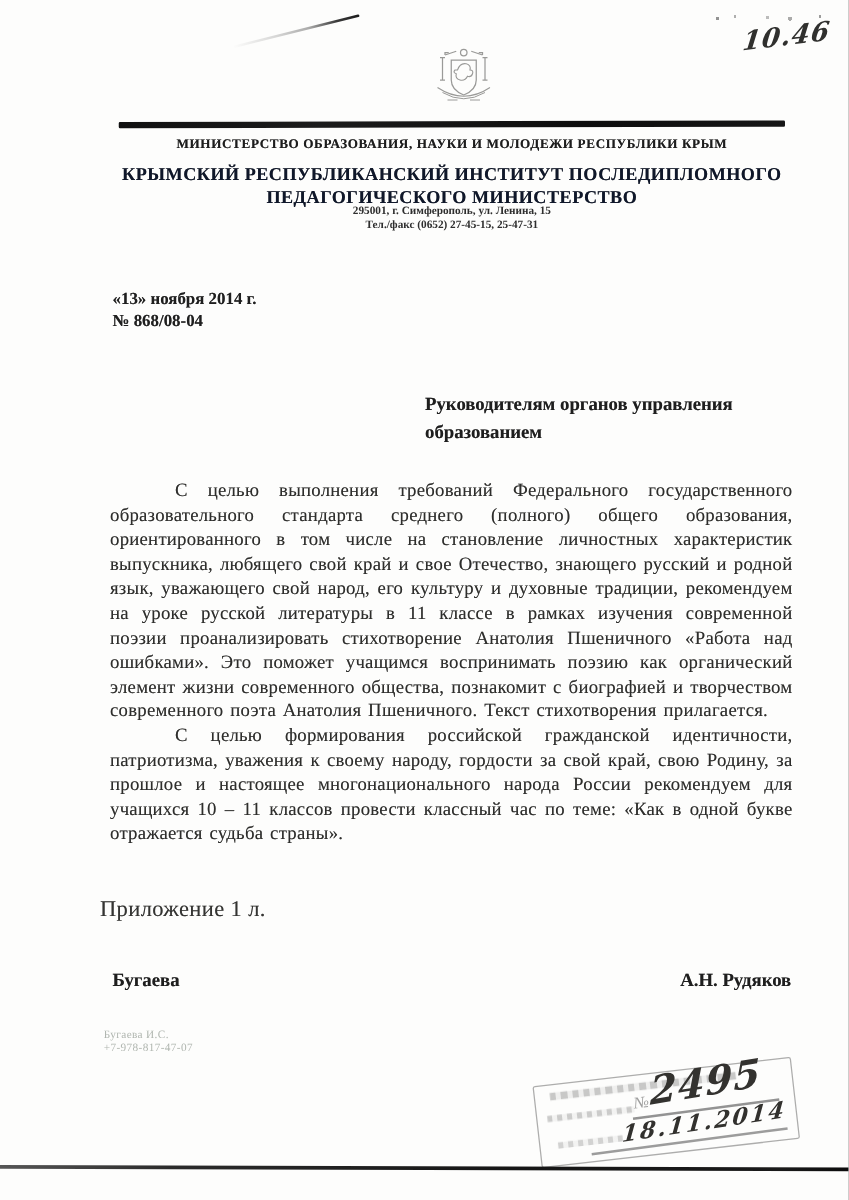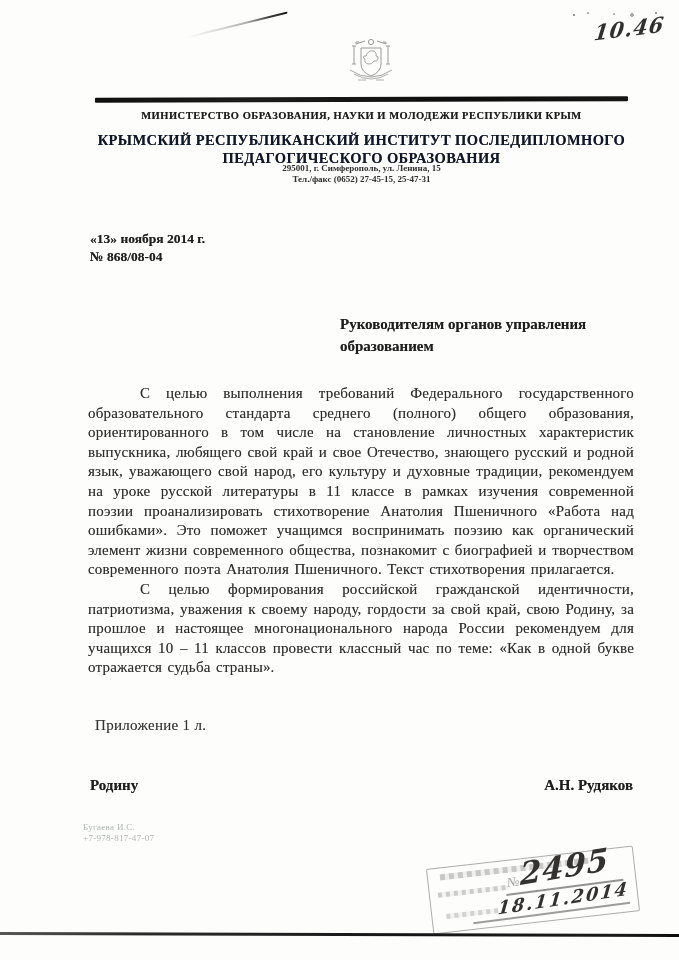--- a/index.html
+++ b/index.html
@@ -74,22 +74,22 @@
   }
   .body-text{
     left:88px;top:384px;width:546px;
     font-size:15px;line-height:19.6px;
     text-align:justify;color:#2e2e2c;
     word-spacing:1.5px;letter-spacing:.2px;
     text-shadow:0 0 .4px rgba(40,40,40,.45);
   }
   .body-text p{margin:0;text-indent:52px;}
   .attachment{
-    left:95px;top:717px;
-    font-size:15px;color:#343432;
+    left:80px;top:717px;
+    font-size:18px;color:#343432;
     letter-spacing:.3px;
     text-shadow:0 0 .4px rgba(40,40,40,.4);
   }
   .signature{
     left:90px;top:777px;width:543px;
     display:flex;justify-content:space-between;
     font-weight:bold;font-size:15px;color:#1e1e1e;
     text-shadow:0 0 .4px rgba(0,0,0,.5);
   }
   .executor{
@@ -177,21 +177,21 @@
     <path d="M24 20 q2 -6 7 -5 q4 1 3 5 q3 0 2 3 q-1 3 -4 2 q-2 4 -6 3 q-4 -1 -3 -5 q-3 -1 -1 -3 z" stroke-width="0.9"></path>
     <path d="M8 34 q21 14 42 0" stroke-width="0.9"></path>
     <path d="M12 38 q17 10 34 0" stroke-width="0.8"></path>
     <path d="M16 44 h8 M34 44 h8" stroke-width="0.8"></path>
   </svg>
 
   <div class="abs rule-top"></div>
   <div class="abs ministry">МИНИСТЕРСТВО ОБРАЗОВАНИЯ, НАУКИ И МОЛОДЕЖИ  РЕСПУБЛИКИ КРЫМ</div>
   <div class="abs institute">
     <div>КРЫМСКИЙ РЕСПУБЛИКАНСКИЙ ИНСТИТУТ ПОСЛЕДИПЛОМНОГО</div>
-    <div>ПЕДАГОГИЧЕСКОГО ОБРАЗОВАНИЯ</div>
+    <div>ПЕДАГОГИЧЕСКОГО МИНИСТЕРСТВО</div>
   </div>
   <div class="abs address">
     <div>295001, г. Симферополь, ул. Ленина, 15</div>
     <div>Тел./факс (0652) 27-45-15, 25-47-31</div>
   </div>
 
   <div class="abs meta">
     <div>«13» ноября 2014 г.</div>
     <div>№ 868/08-04</div>
   </div>
@@ -202,21 +202,21 @@
   </div>
 
   <div class="abs body-text">
     <p>С целью выполнения требований Федерального государственного образовательного стандарта среднего (полного) общего образования, ориентированного в том числе на становление личностных характеристик выпускника, любящего свой край и свое Отечество, знающего русский и родной язык, уважающего свой народ, его культуру и духовные традиции, рекомендуем на уроке русской литературы в 11 классе в рамках изучения современной поэзии проанализировать стихотворение Анатолия Пшеничного «Работа над ошибками». Это поможет учащимся воспринимать поэзию как органический элемент жизни современного общества, познакомит с биографией и творчеством современного поэта Анатолия Пшеничного. Текст стихотворения прилагается.</p>
     <p>С целью формирования российской гражданской идентичности, патриотизма, уважения к своему народу, гордости за свой край, свою Родину, за прошлое и настоящее многонационального народа России рекомендуем для учащихся 10 – 11 классов провести классный час по теме: «Как в одной букве отражается судьба страны».</p>
   </div>
 
   <div class="abs attachment">Приложение 1 л.</div>
 
   <div class="abs signature">
-    <span>Родину</span>
+    <span>Бугаева</span>
     <span>А.Н. Рудяков</span>
   </div>
 
   <div class="abs executor">
     <div>Бугаева И.С.</div>
     <div>+7-978-817-47-07</div>
   </div>
 
   <div class="abs stamp">
     <div class="smudge1"></div>

